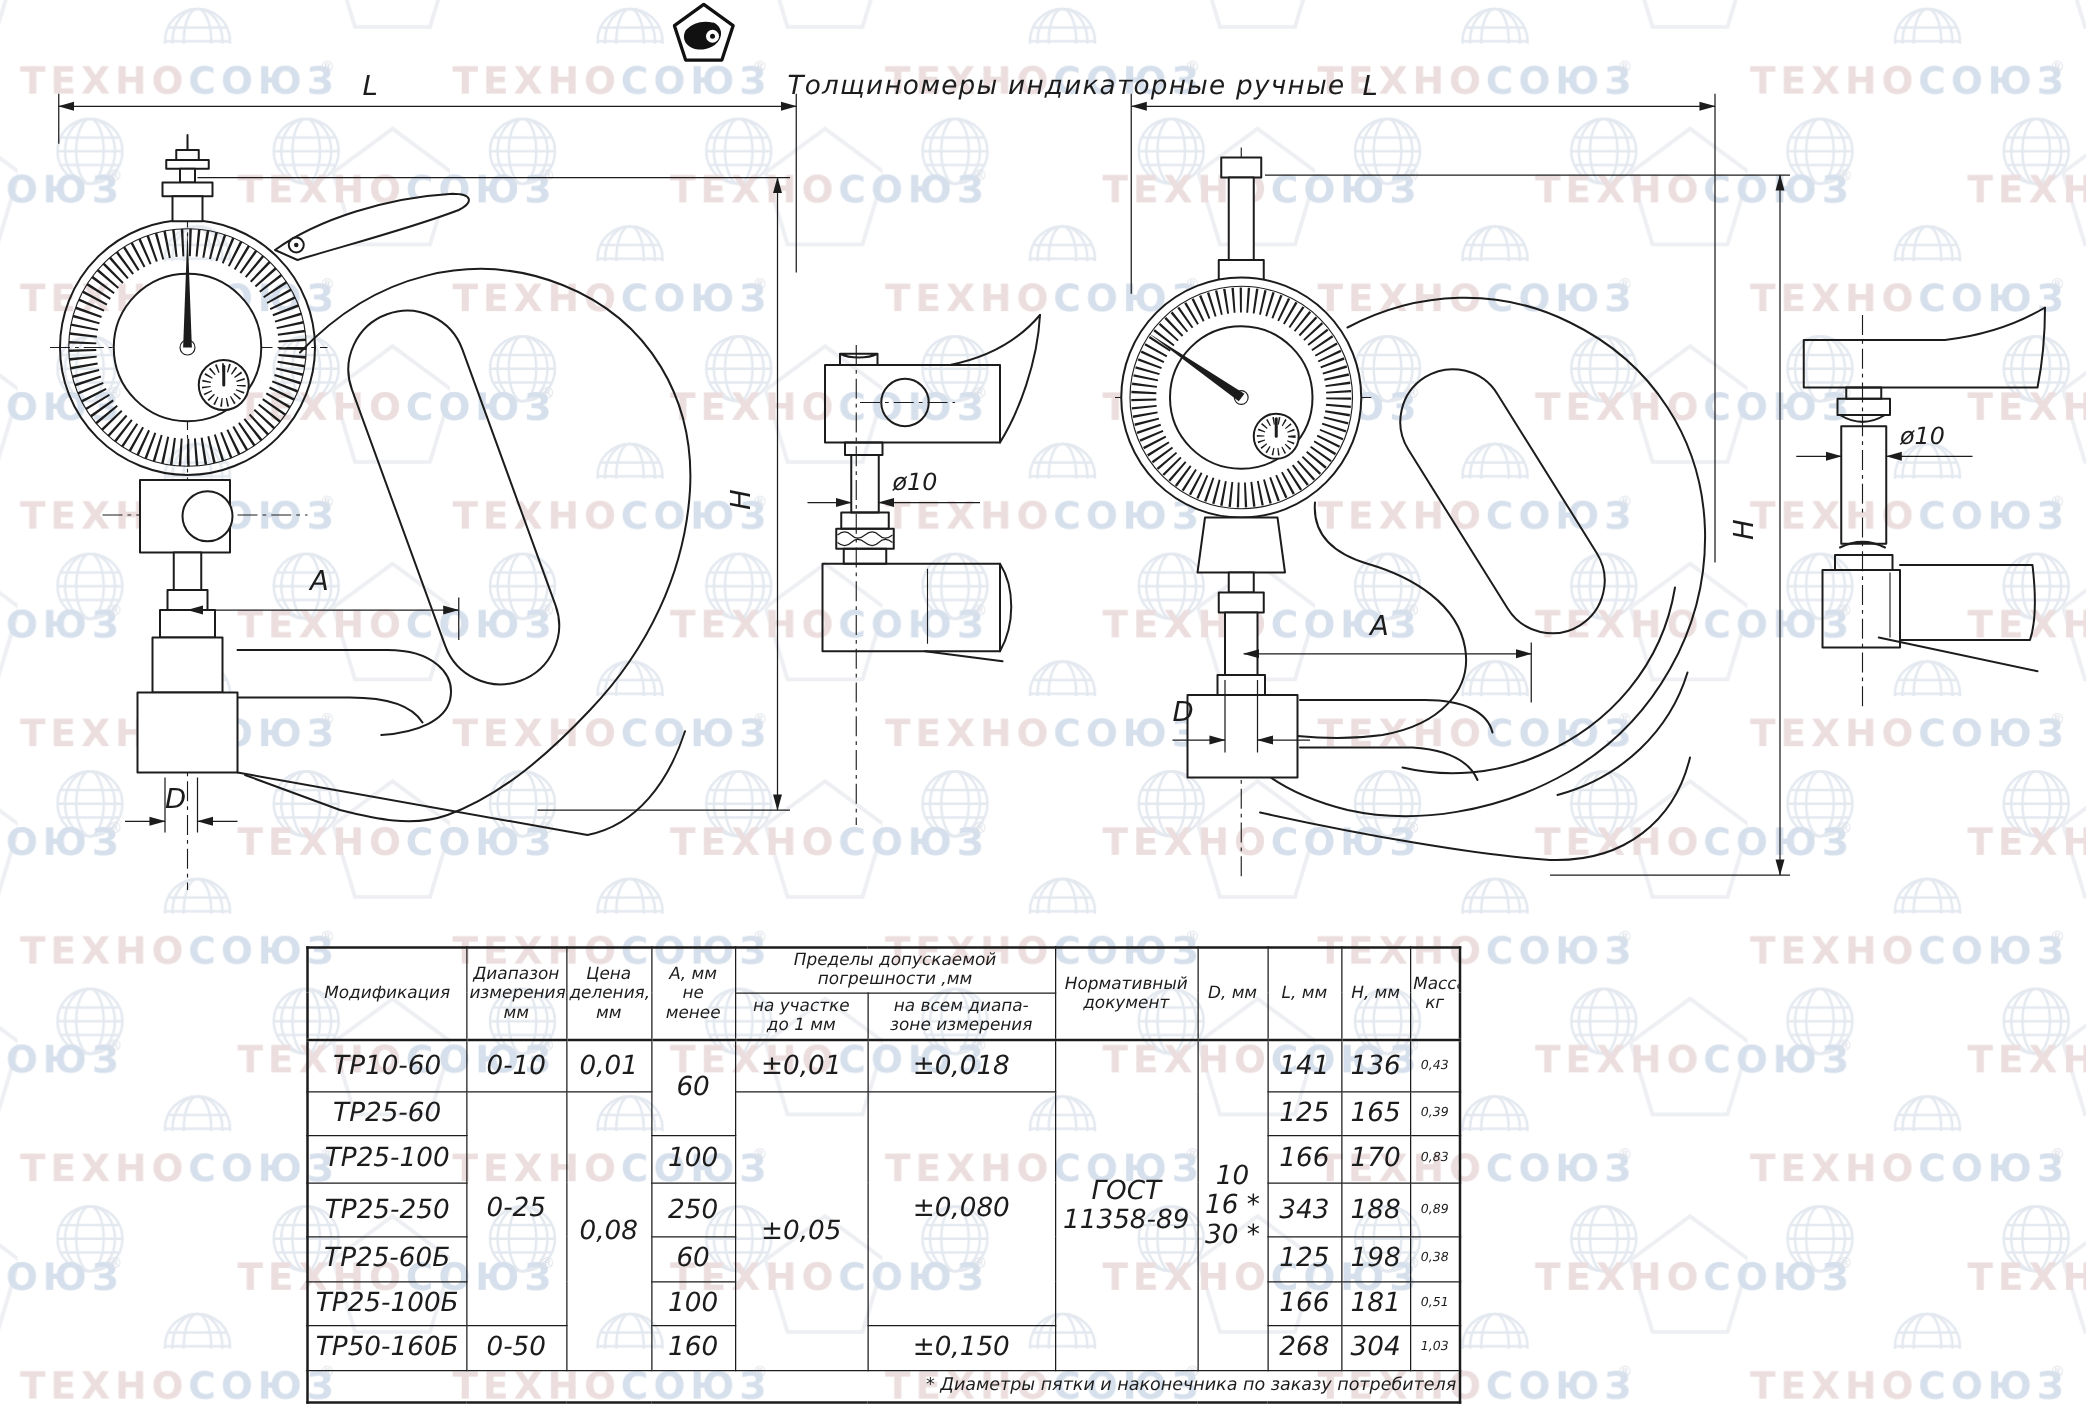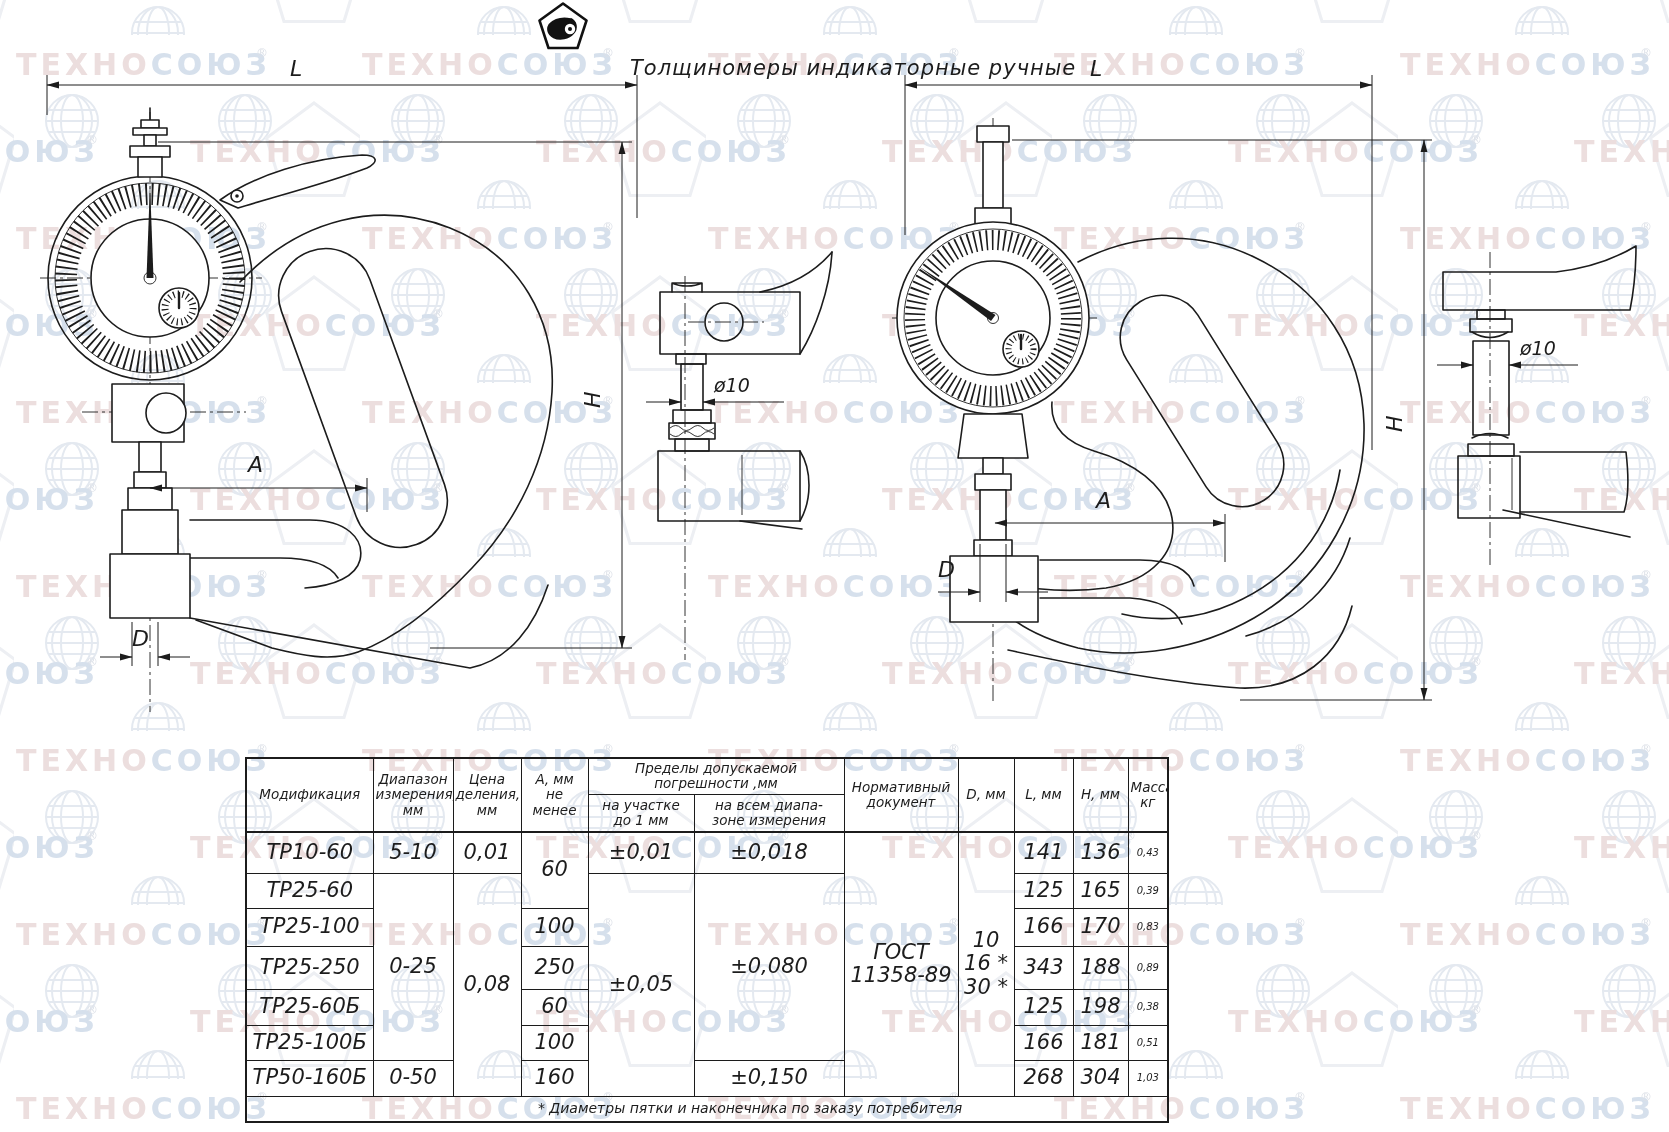--- a/index.html
+++ b/index.html
@@ -27,21 +27,21 @@
   .title{position:absolute;left:630px;top:8px;width:520px;font-size:21px;font-style:italic;
          letter-spacing:1px;white-space:nowrap;margin-top:48px;}
   
   table.spec{position:absolute;left:245px;top:757px;border-collapse:collapse;table-layout:fixed;
              width:922px;font-style:italic;}
   table.spec td{border:1.3px solid #1c1c1c;padding:0 2px;text-align:center;vertical-align:middle;
                 font-size:21px;line-height:1.12;white-space:pre-line;overflow:hidden;}
   table.spec{border:2.6px solid #1c1c1c;}
   table.spec td.hd{font-size:13.5px;}
   table.spec td.hb{border-bottom-width:2.6px;font-style:italic;}
-  table.spec td.foot{font-size:14px;text-align:center;padding-left:88px;white-space:nowrap;}
+  table.spec td.foot{font-size:14px;text-align:right;padding-left:88px;white-space:nowrap;}
   table.spec td.sm{font-size:10px;}
 </style>
 </head>
 <body>
 
 <div class="page">
 
   <svg class="layer" width="1669" height="1132">
     <defs>
       <g id="glb">
@@ -314,21 +314,21 @@
 кг</td>
     </tr>
     <tr style="height:38px">
       <td class="hd hb">на участке
 до 1 мм</td>
       <td class="hd hb">на всем диапа-
 зоне измерения</td>
     </tr>
     <tr style="height:41px">
       <td>ТР10-60</td>
-      <td>5-10</td>
+      <td>0-10</td>
       <td>0,01</td>
       <td rowspan="2">60</td>
       <td>±0,01</td>
       <td>±0,018</td>
       <td rowspan="7">ГОСТ 11358-89</td>
       <td rowspan="7"><div>10</div><div>16 *</div><div>30 *</div></td>
       <td>141</td>
       <td>136</td>
       <td class="sm">0,43</td>
     </tr>

